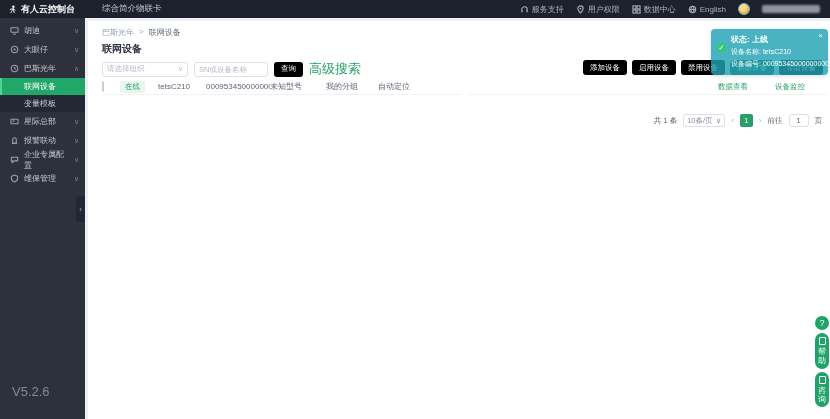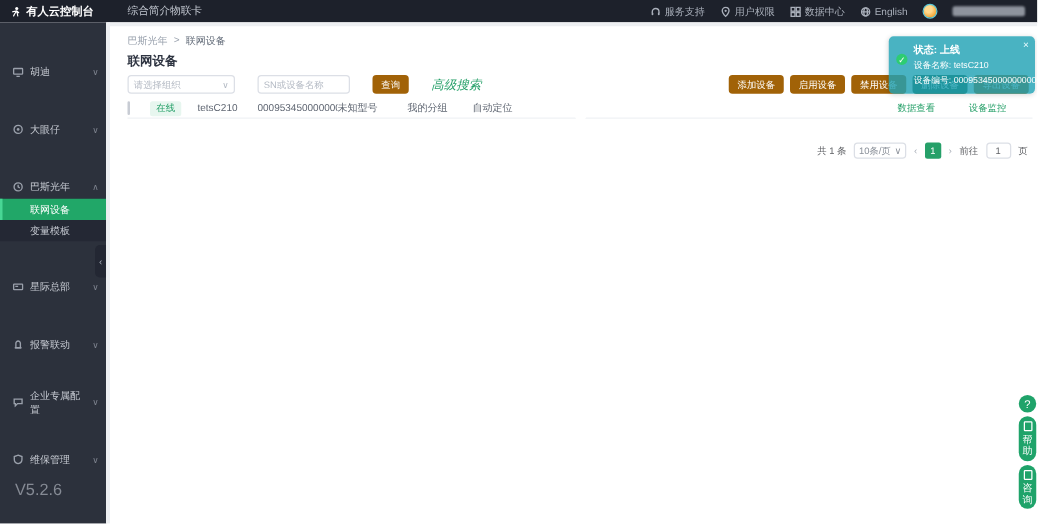--- a/index.html
+++ b/index.html
@@ -14,50 +14,50 @@
   .topnav { display:flex; padding-left:16px; }
   .topnav-item { font-size:8.5px; color:#c3c8d1; cursor:pointer; }
   .topbar-right { margin-left:auto; display:flex; align-items:center; gap:12px; padding-right:10px; }
   .toplink { display:flex; align-items:center; gap:3px; font-size:8px; color:#aab0bb; cursor:pointer; }
   .avatar { width:12px; height:12px; border-radius:50%; background:radial-gradient(circle at 40% 35%, #ffd98d 0 30%, #f2a93c 70%); border:1px solid #5bc8d8; }
   .user-blur { width:58px; height:8px; border-radius:2px; background:#8e939d; filter:blur(1px); }
 
   
   .sidebar { position:absolute; left:0; top:18px; width:85px; height:401px; background:#2c313c; padding-top:3px; }
   .side-group { height:19px; display:flex; align-items:center; gap:5px; padding:0 6px 0 10px;
-                color:#c6cad2; font-size:8px; cursor:pointer;margin-top:27px; }
+                color:#c6cad2; font-size:8px; cursor:pointer; }
   .side-group .chev { margin-left:auto; color:#7d828d; font-size:7px; }
   .side-sub { background:#242834; }
   .side-sub-item { height:17px; display:flex; align-items:center; padding-left:24px; font-size:8px; color:#c6cad2; cursor:pointer; }
   .side-sub-item.active { background:#21a768; color:#fff; position:relative; }
   .side-sub-item.active::before { content:""; position:absolute; left:0; top:0; bottom:0; width:2px; background:#48d795; }
   .collapse-tab { position:absolute; left:76px; top:178px; width:9px; height:26px; background:#232733;
                   border-radius:4px 0 0 4px; color:#aab0bb; font-size:8px; display:flex; align-items:center; justify-content:center; cursor:pointer; }
   .version { position:absolute; left:12px; bottom:20px; font-size:13px; color:#858a94; }
   .sicon { width:9px; height:9px; flex:0 0 9px; display:inline-flex; }
   .sicon svg { width:9px; height:9px; stroke:#9aa0ab; fill:none; stroke-width:1.2; }
 
   
   .main { position:absolute; left:85px; top:18px; width:745px; height:401px; background:#fff;
           border-left:3px solid #edeff2; border-top:3px solid #edeff2; }
   .breadcrumb { position:absolute; left:14px; top:6px; font-size:8px; color:#99a1ad; display:flex; gap:5px; }
   .breadcrumb .current { color:#636c79; }
   .page-title { position:absolute; left:14px; top:21px; font-size:10px; font-weight:bold; color:#2f3542; }
 
   
-  .filter-row { position:absolute; left:14px; top:39px; display:flex; align-items:center; gap:18px; }
+  .filter-row { position:absolute; left:14px; top:39px; display:flex; align-items:center; gap:6px; }
   .select-box { width:86px; height:15px; border:1px solid #dcdfe6; border-radius:3px; background:#fff;
                 display:flex; align-items:center; justify-content:space-between; padding:0 4px; font-size:7.5px; color:#b4bac4; cursor:pointer; }
   .select-box .chev { color:#b4bac4; font-size:7px; }
   .search-input { width:74px; height:15px; border:1px solid #dcdfe6; border-radius:3px; font-size:7.5px;
                   padding:0 4px; color:#606266; font-family:inherit; }
   .search-input::placeholder { color:#b4bac4; }
-  .btn { height:15px; border:none; border-radius:3px; background:#a16207; color:#fff; font-size:7.5px;
+  .btn { height:15px; border:none; border-radius:3px; background:#000000; color:#fff; font-size:7.5px;
          padding:0 7px; cursor:pointer; font-family:inherit; }
-  .link-adv { font-size:10px; color:#26a069; cursor:pointer;font-style:italic; }
+  .link-adv { font-size:13px; color:#26a069; cursor:pointer; }
   .action-btns { position:absolute; right:7px; top:39px; display:flex; gap:5px; }
   .btn.pink { background:#14532d; }
 
   
   .table { position:absolute; left:14px; top:58px; width:724px; }
   .t-row { display:grid; grid-template-columns:18px 38px 48px 64px 56px 52px 92px 64px 1fr 128px;
            align-items:center; }
   .t-head { height:14px; background:#fafbfc; color:#909399; font-size:8px; }
   .t-body { height:16px; border-bottom:1px solid #f0f2f5; font-size:8px; color:#5f6672; }
   .checkbox { width:8px; height:8px; border:1px solid #c8ccd4; border-radius:2px; background:#fff; cursor:pointer; }

